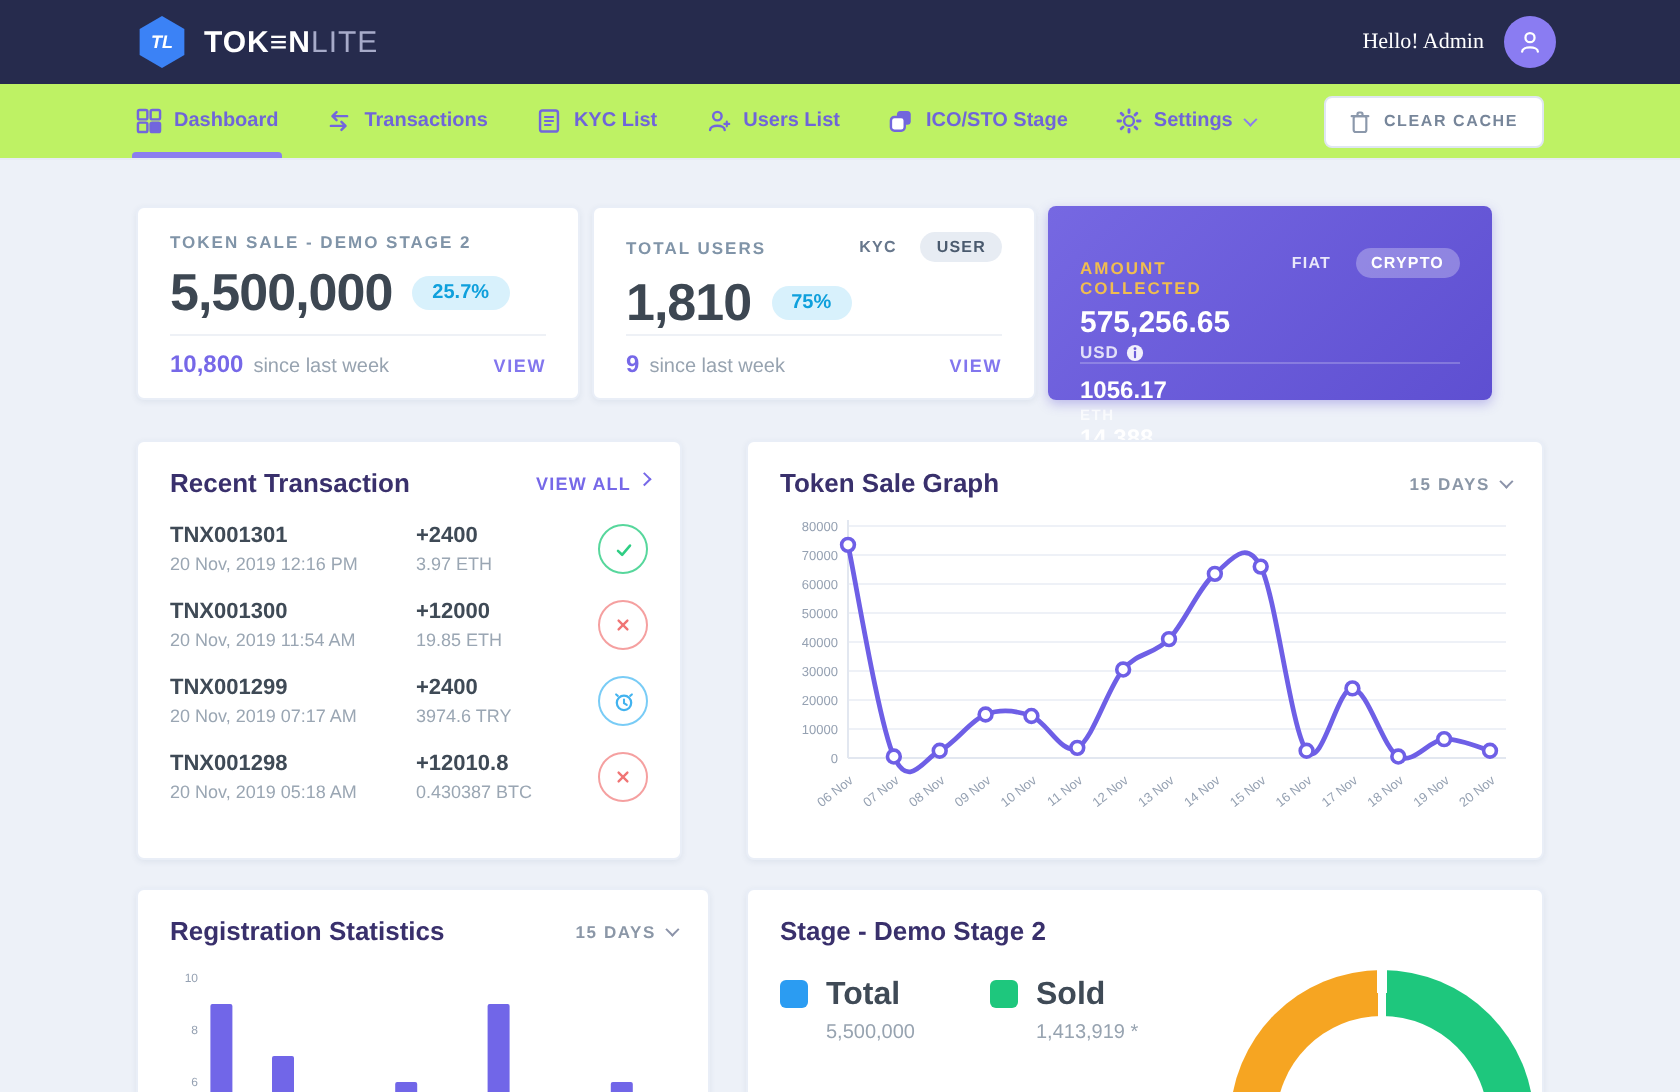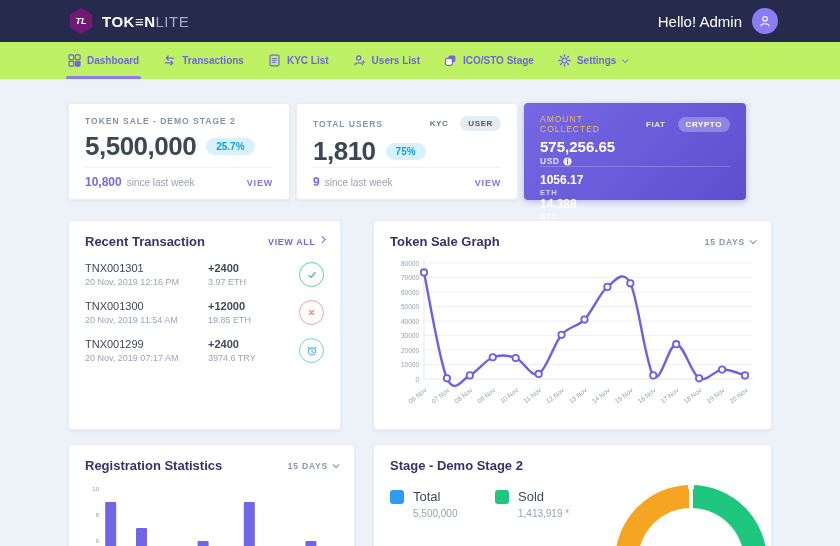--- a/index.html
+++ b/index.html
@@ -2,26 +2,26 @@
 <html><head>
 <meta charset="utf-8">
 <style>
   * { margin:0; padding:0; box-sizing:border-box; }
   body { font-family:"Liberation Sans","DejaVu Sans",sans-serif; }
   .page { position:relative; width:840px; height:546px; background:#edf1f8; overflow:hidden; }
 
   
   .header { height:42px; background:#262b4d; display:flex; align-items:center; padding:0 62px 0 68px; }
   .logo-wrap { display:flex; align-items:center; gap:8px; cursor:pointer; }
-  .logo-hex { width:26px; height:26px; background:#701a75; clip-path:polygon(50% 0,93% 25%,93% 75%,50% 100%,7% 75%,7% 25%); display:flex; align-items:center; justify-content:center; color:#fff; font-size:9px; font-weight:bold; font-style:italic; }
+  .logo-hex { width:26px; height:26px; background:#3b82f6; clip-path:polygon(50% 0,93% 25%,93% 75%,50% 100%,7% 75%,7% 25%); display:flex; align-items:center; justify-content:center; color:#fff; font-size:9px; font-weight:bold; font-style:italic; }
   .brand { font-size:15px; letter-spacing:.5px; }
   .brand .b1 { color:#fff; font-weight:bold; }
   .brand .b2 { color:#a7abc9; font-weight:normal; }
   .header-right { margin-left:auto; display:flex; align-items:center; gap:10px; }
-  .greeting { color:#fff; font-size:15px; }
+  .greeting { color:#fff; font-size:11px;font-family:Liberation Serif, serif; }
   .avatar { width:26px; height:26px; border-radius:50%; background:#8a7cf2; display:flex; align-items:center; justify-content:center; cursor:pointer; }
 
   
   .navbar { height:38px; background:#bef264; border-bottom:1px solid #e6ebf5; display:flex; align-items:center; padding:0 68px; position:relative; }
   .nav-items { display:flex; align-items:center; gap:24px; height:100%; }
   .nav-item { display:flex; align-items:center; gap:6px; height:100%; color:#6f65d9; font-size:10px; font-weight:bold; cursor:pointer; position:relative; }
   .nav-item.active::after { content:""; position:absolute; left:-2px; right:-2px; bottom:0; height:3px; border-radius:2px 2px 0 0; background:#8a7df0; }
   .nav-item svg { display:block; }
   .caret { width:5px; height:5px; border-right:1.5px solid #8b93a9; border-bottom:1.5px solid #8b93a9; transform:rotate(45deg) translateY(-1px); display:inline-block; }
   .caret.purple { border-color:#8a7df0; }
@@ -41,58 +41,58 @@
   .stat-value-row { display:flex; align-items:center; gap:10px; margin-top:5px; }
   .stat-value { font-size:26px; font-weight:bold; color:#3d4752; letter-spacing:-.5px; }
   .pct-badge { background:#d8f1fc; color:#0fa0dc; font-size:10px; font-weight:bold; padding:3px 10px; border-radius:10px; }
   .stat-foot { margin-top:auto; border-top:1px solid #eef1f6; padding-top:7px; display:flex; align-items:baseline; }
   .delta { color:#7668e8; font-size:12px; font-weight:bold; }
   .delta-note { color:#97a3b0; font-size:10px; margin-left:5px; }
   .view-link { margin-left:auto; color:#8276ee; font-size:9px; font-weight:bold; letter-spacing:.8px; cursor:pointer; }
 
   .purple-card { width:222px; height:97px; border-radius:4px; padding:11px 16px 10px; background:linear-gradient(135deg,#7668e2,#5e4fd1); box-shadow:0 2px 6px rgba(94,79,209,.35); display:flex; flex-direction:column; }
   .purple-title-row { display:flex; justify-content:space-between; align-items:center; }
-  .purple-title { font-size:8.5px; font-weight:normal; letter-spacing:1px; color:#f0bd4f; }
+  .purple-title { font-size:8.5px; font-weight:bold; letter-spacing:1px; color:#f0bd4f;margin-top:15px; }
   .purple-toggle { display:flex; align-items:center; gap:4px;margin-left:31px; }
   .purple-toggle .opt { font-size:8px; font-weight:bold; letter-spacing:.6px; color:rgba(255,255,255,.85); padding:3px 8px; border-radius:9px; cursor:pointer; }
   .purple-toggle .opt.on { background:rgba(255,255,255,.28); color:#fff; }
   .fiat-value { color:#fff; font-size:15px; font-weight:bold; margin-top:4px; }
   .fiat-cur { display:flex; align-items:center; gap:4px; color:rgba(255,255,255,.8); font-size:8.5px; font-weight:bold; letter-spacing:.5px; margin-top:1px; }
   .crypto-row { margin-top:auto; border-top:1px solid rgba(255,255,255,.22); padding-top:6px; display:flex;flex-direction:column; }
   .crypto-col { width:33.3%; }
   .crypto-val { color:#fff; font-size:12px; font-weight:bold; }
   .crypto-lab { color:rgba(255,255,255,.7); font-size:7.5px; font-weight:bold; letter-spacing:.8px; margin-top:1px; }
 
   .row2 { display:flex; gap:32px; margin-bottom:14px; }
   .tx-card { width:287px; height:210px; padding:13px 16px; }
   .card-head { display:flex; justify-content:space-between; align-items:center; }
   .card-title { font-size:13px; font-weight:bold; color:#39306c; }
   .view-all { display:flex; align-items:flex-start; gap:4px; color:#7668e8; font-size:9px; font-weight:bold; letter-spacing:.6px; cursor:pointer; }
   .chev-r { width:4.5px; height:4.5px; border-right:1.5px solid #7668e8; border-top:1.5px solid #7668e8; transform:rotate(45deg); display:inline-block; }
   .tx-row { display:grid; grid-template-columns:1fr 86px 30px; align-items:center; margin-top:13px; }
-  .tx-id { font-size:11px; font-weight:normal; color:#3f4a56; }
+  .tx-id { font-size:11px; font-weight:bold; color:#3f4a56; }
   .tx-date { font-size:9px; color:#9aa6b3; margin-top:3px; }
   .tx-amt { font-size:11px; font-weight:bold; color:#3f4a56; }
   .tx-val { font-size:9px; color:#9aa6b3; margin-top:3px; }
   .status-ic { width:25px; height:25px; border-radius:50%; display:flex; align-items:center; justify-content:center; justify-self:end; }
   .st-success { border:1.4px solid #57d79c; }
   .st-failed  { border:1.4px solid #f5a0a0; }
   .st-pending { border:1.4px solid #79ccf6; }
 
   .graph-card { width:399px; height:210px; padding:13px 16px 8px; }
   .range-dd { display:flex; align-items:center; gap:5px; color:#8b97a7; font-size:8.5px; font-weight:bold; letter-spacing:.8px; cursor:pointer; }
 
   .row3 { display:flex; gap:18px; }
   .reg-card { width:287px; height:210px; padding:13px 16px; }
   .stage-card { width:399px; height:210px; padding:13px 16px; }
   .stage-body { display:flex; margin-top:12px; }
   .legend-grid { display:grid; grid-template-columns:105px 120px; grid-row-gap:22px; margin-top:4px; }
   .leg-item { display:flex; gap:9px; }
   .leg-sq { width:14px; height:14px; border-radius:3px; flex:none; margin-top:1px; }
-  .leg-label { font-size:13px; font-weight:normal; color:#3f4a56; }
+  .leg-label { font-size:16px; font-weight:bold; color:#3f4a56; }
   .leg-value { font-size:10px; color:#97a3b0; margin-top:4px; }
   .donut-wrap { margin-left:auto; margin-right:6px; position:relative; width:152px; height:152px; }
   .donut { width:152px; height:152px; border-radius:50%; }
   .donut-hole { position:absolute; left:23px; top:23px; width:106px; height:106px; border-radius:50%; background:#fff; display:flex; flex-direction:column; align-items:center; justify-content:center; }
 </style>
 </head>
 <body>
 
 <div class="page">
 
@@ -158,20 +158,27 @@
         <svg width="13" height="13" viewBox="0 0 16 16">
             <circle cx="8" cy="8" r="3" fill="none" stroke="#7266dd" stroke-width="1.5"></circle>
             <g stroke="#7266dd" stroke-width="1.8" stroke-linecap="round">
               <path d="M8 1.2v1.6M8 13.2v1.6M1.2 8h1.6M13.2 8h1.6M3.2 3.2l1.1 1.1M11.7 11.7l1.1 1.1M12.8 3.2l-1.1 1.1M4.3 11.7l-1.1 1.1"></path>
             </g>
           </svg>
         <span>Settings</span>
         <span class="caret purple"></span>
       </div>
     </div>
+    <button class="clear-cache">
+      <svg width="10" height="12" viewBox="0 0 12 14">
+          <rect x="2.2" y="3.5" width="7.6" height="9.5" rx="1.2" fill="none" stroke="#8b98ab" stroke-width="1.3"></rect>
+          <path d="M1 3.5h10M4.5 3.5V2.2c0-.5.4-.9.9-.9h1.2c.5 0 .9.4.9.9v1.3" fill="none" stroke="#8b98ab" stroke-width="1.3" stroke-linecap="round"></path>
+        </svg>
+      <span>CLEAR CACHE</span>
+    </button>
   </div>
 
   <div class="content">
 
     <div class="row1">
       <div class="card stat-card">
         <div class="stat-title-row">
           <span class="stat-title">TOKEN SALE - DEMO STAGE 2</span>
         </div>
         <div class="stat-value-row">
@@ -291,20 +298,35 @@
             </div>
           <div class="status-ic st-pending">
             <svg width="12" height="12" viewBox="0 0 14 14">
                 <circle cx="7" cy="7.5" r="4.2" fill="none" stroke="#42b3ef" stroke-width="1.3"></circle>
                 <path d="M7 5.5v2.2l1.6 1" fill="none" stroke="#42b3ef" stroke-width="1.2" stroke-linecap="round"></path>
                 <path d="M3.4 3.4l-1-.8M10.6 3.4l1-.8" stroke="#42b3ef" stroke-width="1.2" stroke-linecap="round"></path>
               </svg>
           </div>
         </div>
 
+        <div class="tx-row">
+          <div>
+              <div class="tx-id">TNX001298</div>
+              <div class="tx-date">20 Nov, 2019 05:18 AM</div>
+            </div>
+          <div>
+              <div class="tx-amt">+12010.8</div>
+              <div class="tx-val">0.430387 BTC</div>
+            </div>
+          <div class="status-ic st-failed">
+            <svg width="11" height="11" viewBox="0 0 14 14">
+                <path d="M4.2 4.2l5.6 5.6M9.8 4.2l-5.6 5.6" stroke="#f07575" stroke-width="1.5" stroke-linecap="round"></path>
+              </svg>
+          </div>
+        </div>
       </div>
 
       <div class="card graph-card">
         <div class="card-head">
           <span class="card-title">Token Sale Graph</span>
           <span class="range-dd">
               <span>15 DAYS</span>
               <span class="caret"></span>
             </span>
         </div>

